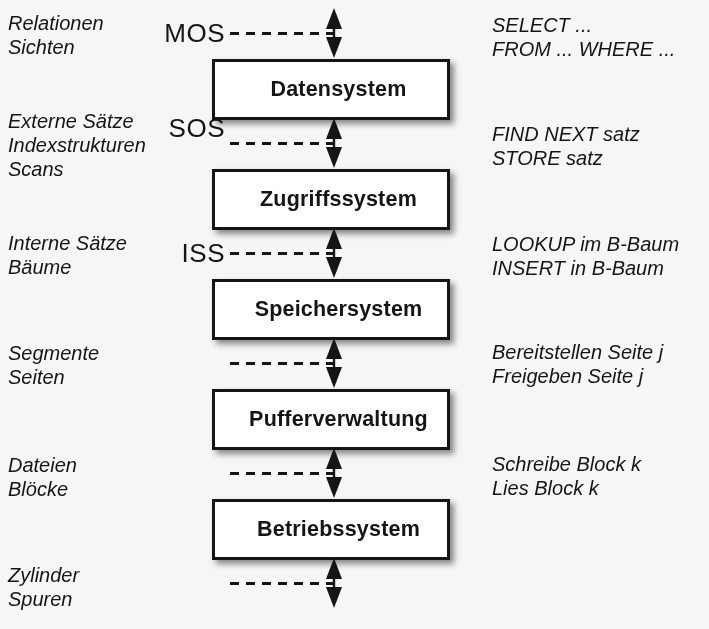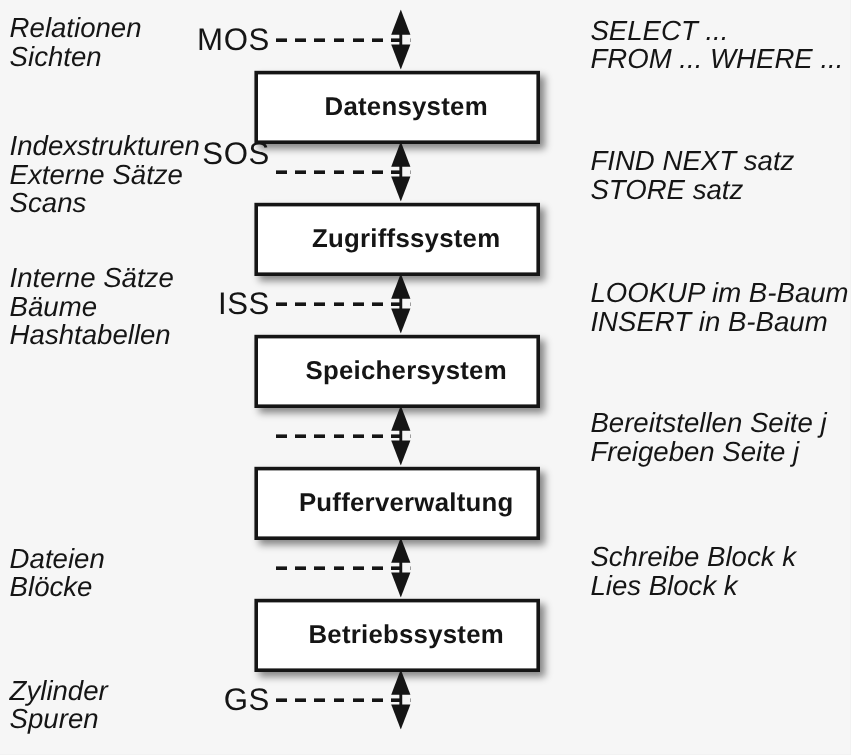--- a/index.html
+++ b/index.html
@@ -55,21 +55,21 @@
     position:absolute;
     left:322px;width:24px;height:50px;
   }
   .arrow svg{display:block;width:100%;height:100%;}
   .arrow .shape{fill:var(--ink);}
   
   .side-text{
     position:absolute;
     transform:translateY(-50%);
     font-style:italic;
-    font-size:23px;
+    font-size:20px;
     line-height:24px;
     white-space:nowrap;
   }
   .side-text.left{left:8px;}
   .side-text.right{left:492px;}
   .side-text .line{display:block;}
 </style>
 </head>
 <body>
 
@@ -91,22 +91,22 @@
   <div class="side-text right" style="top:37px">
     <span class="line">SELECT ...</span>
     <span class="line">FROM ... WHERE ...</span>
   </div>
 
   <div class="layer-box" style="top:59px">
     <span class="layer-label">Datensystem</span>
   </div>
 
   <div class="side-text left" style="top:145px">
+    <span class="line">Externe Sätze</span>
     <span class="line">Indexstrukturen</span>
-    <span class="line">Externe Sätze</span>
     <span class="line">Scans</span>
   </div>
   <div class="iface-abbr" style="top:128px">SOS</div>
   <div class="iface-dashes" style="top:141.5px"></div>
   <div class="arrow" style="top:118px">
     <svg viewBox="0 0 24 50">
         <polygon class="shape" points="12,0 4,21 20,21"></polygon>
         <rect class="shape" x="10.8" y="18" width="2.4" height="14"></rect>
         <polygon class="shape" points="12,50 4,29 20,29"></polygon>
       </svg>
@@ -116,40 +116,43 @@
     <span class="line">STORE satz</span>
   </div>
 
   <div class="layer-box" style="top:169px">
     <span class="layer-label">Zugriffssystem</span>
   </div>
 
   <div class="side-text left" style="top:255px">
     <span class="line">Interne Sätze</span>
     <span class="line">Bäume</span>
-    <span class="line">Hashtabellen</span>
   </div>
   <div class="iface-abbr" style="top:253px">ISS</div>
   <div class="iface-dashes" style="top:251.5px"></div>
   <div class="arrow" style="top:228px">
     <svg viewBox="0 0 24 50">
         <polygon class="shape" points="12,0 4,21 20,21"></polygon>
         <rect class="shape" x="10.8" y="18" width="2.4" height="14"></rect>
         <polygon class="shape" points="12,50 4,29 20,29"></polygon>
       </svg>
   </div>
   <div class="side-text right" style="top:256px">
     <span class="line">LOOKUP im B-Baum</span>
     <span class="line">INSERT in B-Baum</span>
   </div>
 
   <div class="layer-box" style="top:279px">
     <span class="layer-label">Speichersystem</span>
   </div>
 
+  <div class="side-text left" style="top:365px">
+    <span class="line">Segmente</span>
+    <span class="line">Seiten</span>
+  </div>
   <div class="iface-dashes" style="top:361.5px"></div>
   <div class="arrow" style="top:338px">
     <svg viewBox="0 0 24 50">
         <polygon class="shape" points="12,0 4,21 20,21"></polygon>
         <rect class="shape" x="10.8" y="18" width="2.4" height="14"></rect>
         <polygon class="shape" points="12,50 4,29 20,29"></polygon>
       </svg>
   </div>
   <div class="side-text right" style="top:364px">
     <span class="line">Bereitstellen Seite j</span>
@@ -178,21 +181,20 @@
   </div>
 
   <div class="layer-box" style="top:499px">
     <span class="layer-label">Betriebssystem</span>
   </div>
 
   <div class="side-text left" style="top:587px">
     <span class="line">Zylinder</span>
     <span class="line">Spuren</span>
   </div>
-  <div class="iface-abbr" style="top:583px">GS</div>
   <div class="iface-dashes" style="top:581.5px"></div>
   <div class="arrow" style="top:558px">
     <svg viewBox="0 0 24 50">
         <polygon class="shape" points="12,0 4,21 20,21"></polygon>
         <rect class="shape" x="10.8" y="18" width="2.4" height="14"></rect>
         <polygon class="shape" points="12,50 4,29 20,29"></polygon>
       </svg>
   </div>
 
 </div>

